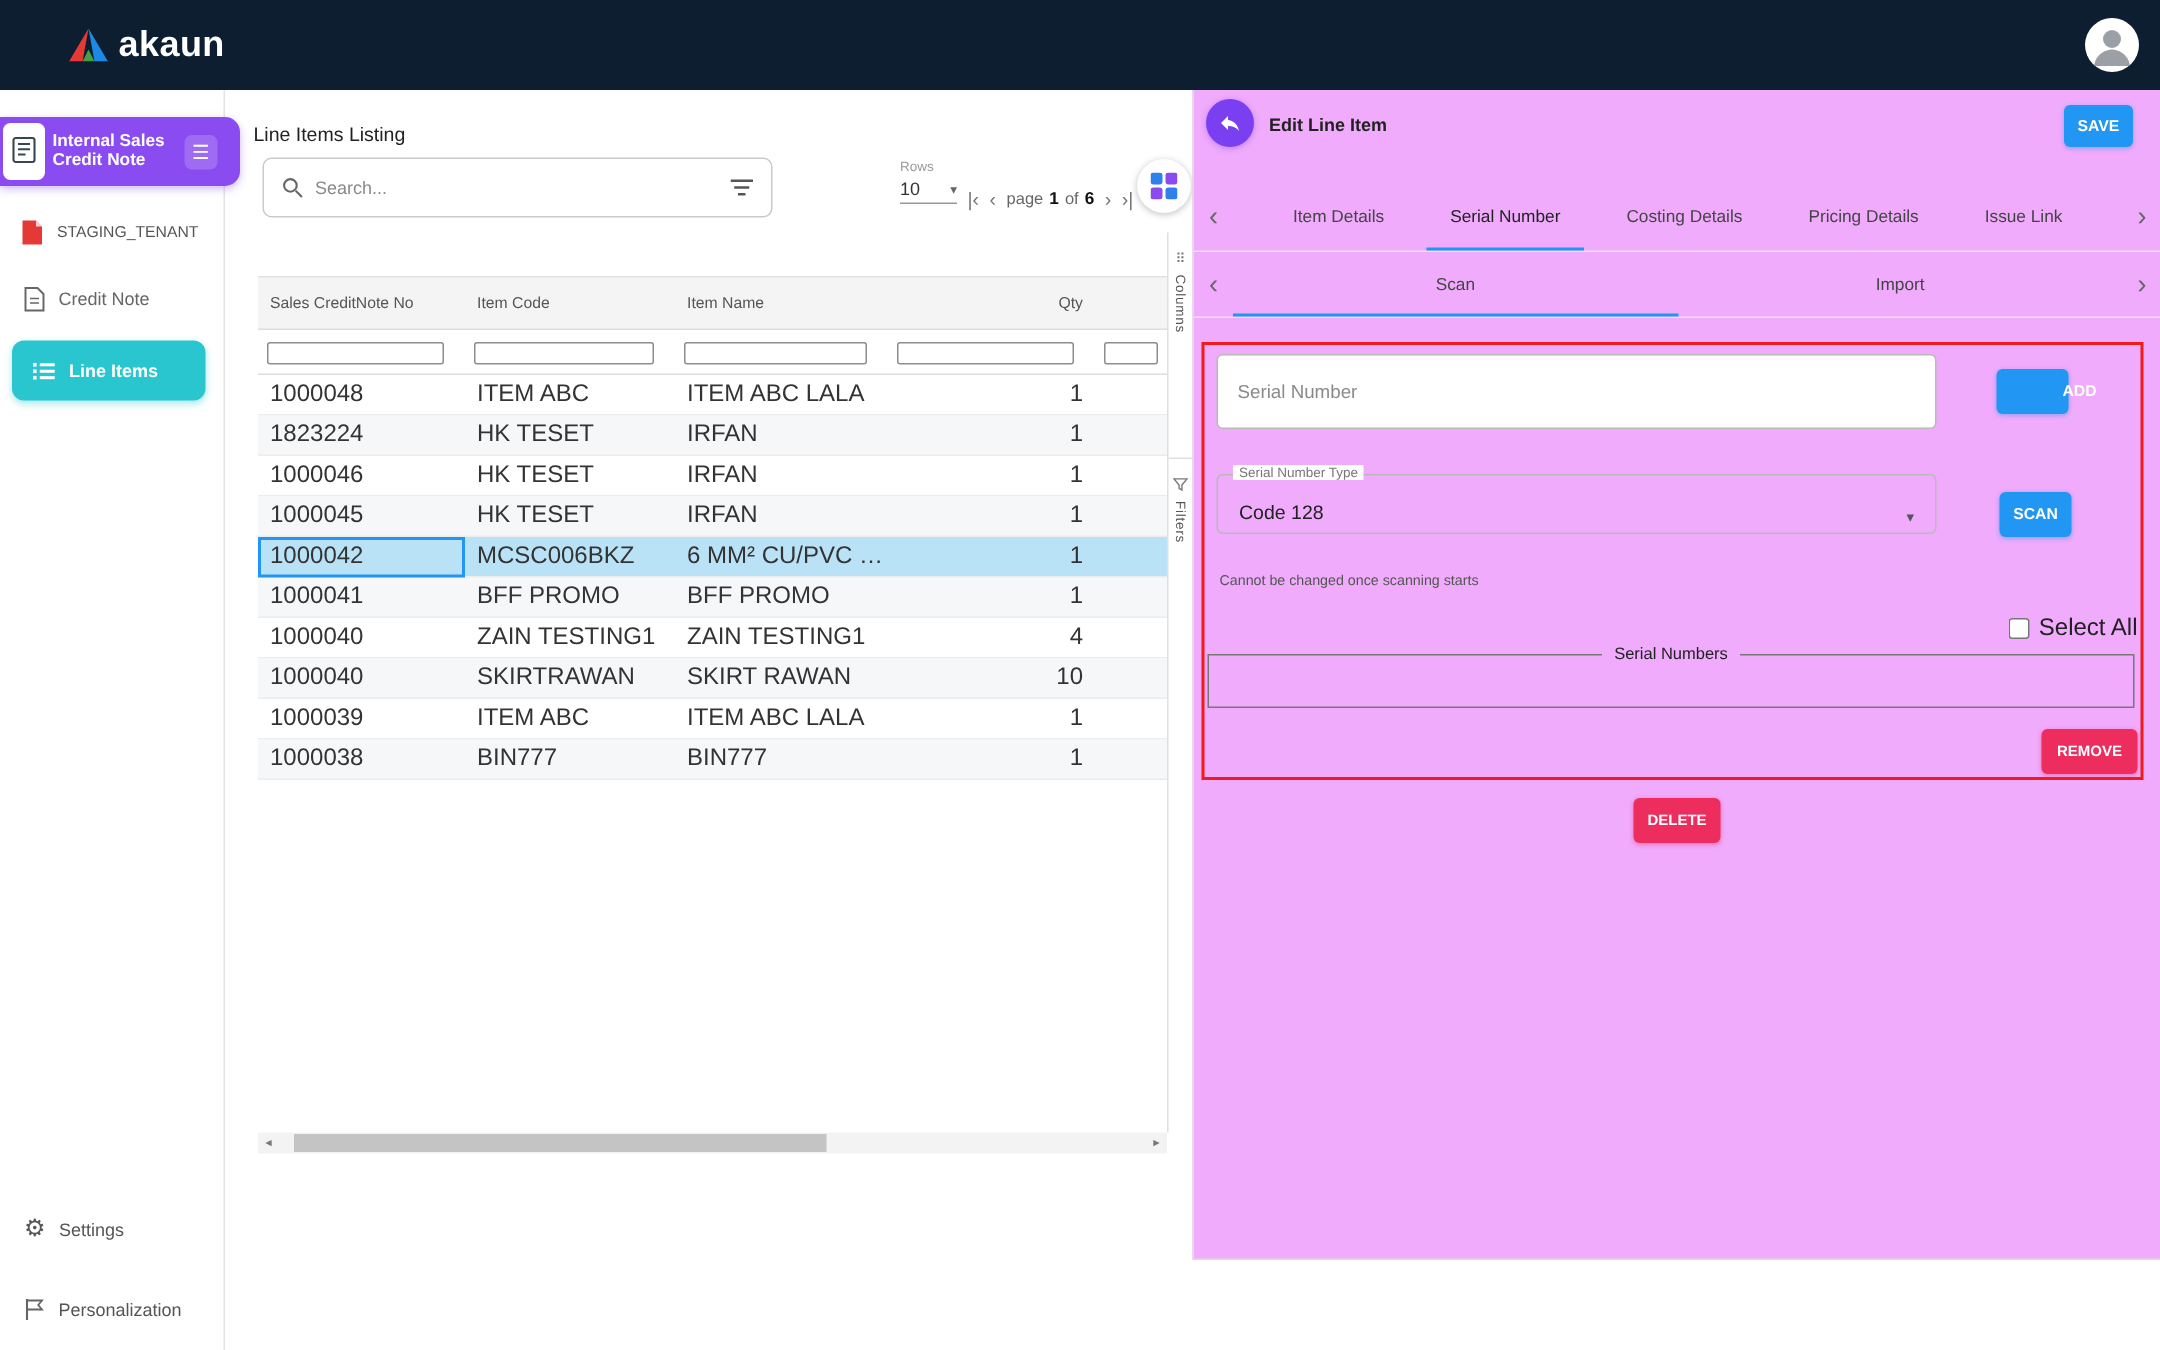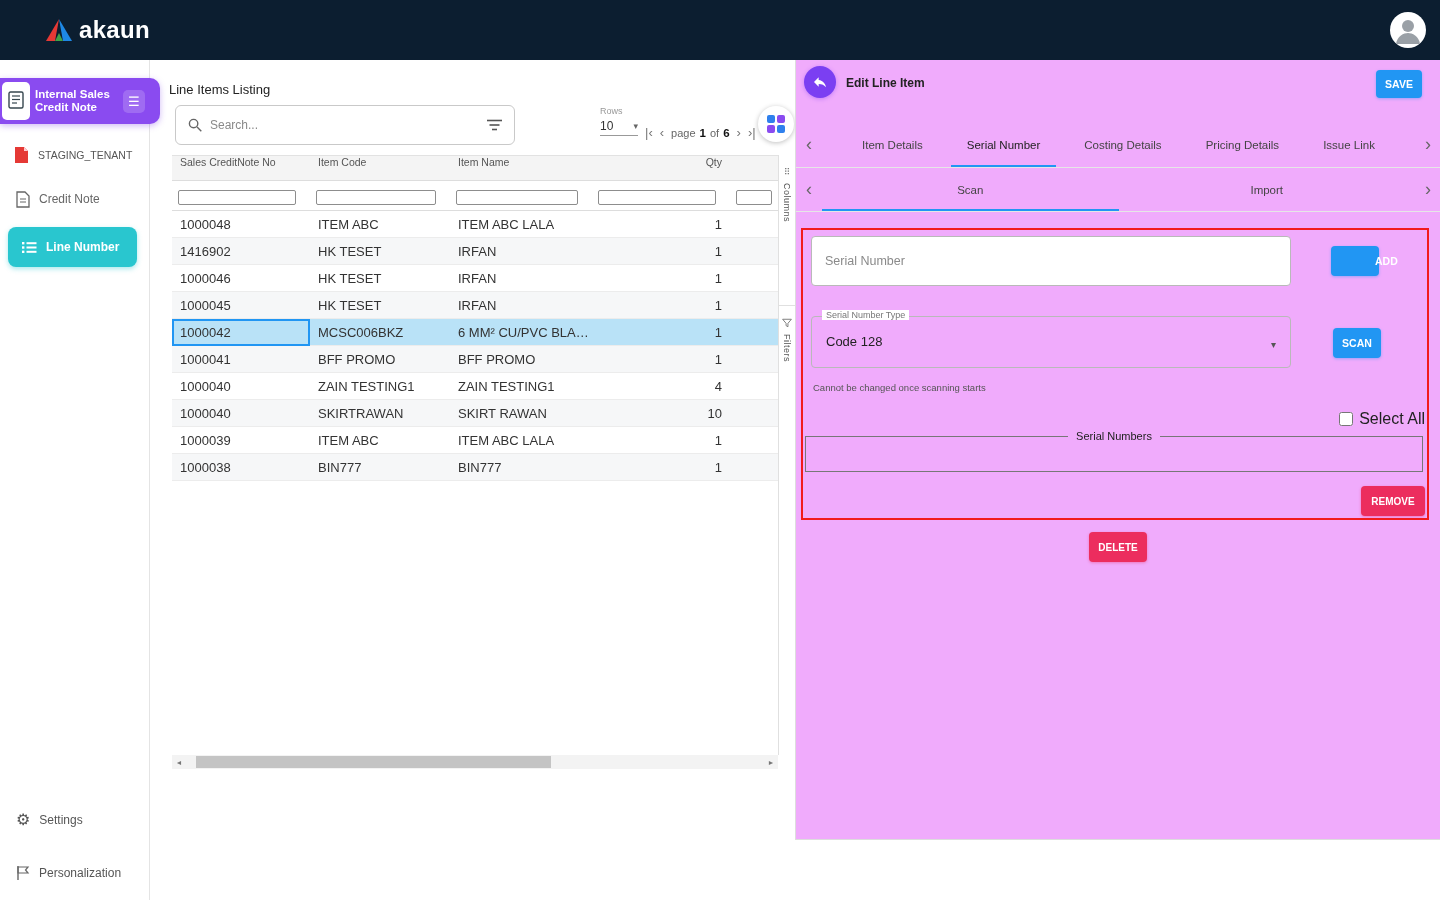--- a/index.html
+++ b/index.html
@@ -63,33 +63,33 @@
   .pagination { position:absolute; left:495px; top:66px; display:flex; align-items:center; gap:7px; }
   .pg-btn { color:#777; font-size:13px; cursor:pointer; line-height:1; }
   .pg-text { font-size:11px; color:#666; display:flex; gap:4px; align-items:center; }
   .pg-num { color:#111; font-weight:bold; font-size:11.5px; }
   .grid-circle { position:absolute; left:608px; top:46px; width:36px; height:36px; border-radius:50%;
                  background:#fff; box-shadow:0 1px 5px rgba(0,0,0,.25); display:flex;
                  align-items:center; justify-content:center; cursor:pointer; }
 
   
   .table-wrap { position:absolute; left:22px; top:95px; width:606px; }
-  .t-header { display:flex; height:26px; background:#f4f4f4; border-top:1px solid #e2e2e2;
-              border-bottom:1px solid #ddd; align-items:flex-start; }
+  .t-header { display:flex; height:36px; background:#f4f4f4; border-top:1px solid #e2e2e2;
+              border-bottom:1px solid #ddd; align-items:center;margin-top:29px; }
   .t-header .th { font-size:10.5px; color:#555; padding-left:8px; }
   .c1 { width:138px; } .c2 { width:140px; } .c3 { width:142px; } .c4 { width:138px; } .c5 { width:48px; }
   .th-qty { text-align:right; padding-right:8px; padding-left:0; }
   .t-filter { display:flex; height:30px; align-items:center; border-bottom:1px solid #ddd; }
   .t-filter .fc { padding-left:6px; }
   .t-filter input { width:calc(100% - 14px); height:15px; border:1px solid #8d8d8d; border-radius:2px;
                     font-size:9px; outline:none; }
   .grid-row { display:flex; height:27px; align-items:center; border-bottom:1px solid #ececec;
               cursor:pointer; }
   .grid-row:nth-child(even) { background:#f6f7f8; }
-  .grid-row .td { font-size:13px; color:#333; padding-left:8px; white-space:nowrap;
+  .grid-row .td { font-size:16px; color:#333; padding-left:8px; white-space:nowrap;
                   overflow:hidden; text-overflow:ellipsis; }
   .td-qty { text-align:right; padding-right:8px; padding-left:0; }
   .grid-row.selected { background:#b9e2f7; }
   .grid-row.selected .focus-cell { box-shadow:inset 0 0 0 2px #2196f3; height:27px;
                                    display:flex; align-items:center; }
 
   
   .rail { position:absolute; left:628px; top:95px; width:17px; height:600px;
           border-left:1px solid #e0e0e0; display:flex; flex-direction:column; align-items:center; }
   .rail-sec { display:flex; flex-direction:column; align-items:center; padding-top:12px;
@@ -138,21 +138,21 @@
                           background:#2196f3; }
   .subtabs .tab-chevron { display:flex; align-items:center; justify-content:center; }
 
   .red-box { position:absolute; left:5px; top:168px; width:628px; height:292px;
              border:2px solid #f21b1b; }
   .serial-input { position:absolute; left:8px; top:6px; width:480px; height:50px;
                   border:1px solid #b9b9b9; border-radius:4px; padding-left:13px; font-size:12.5px;
                   color:#333; outline:none; font-family:"Liberation Sans", sans-serif; }
   .serial-input::placeholder { color:#8a8a8a; }
   .add-btn { position:absolute; left:528px; top:16px; width:48px; height:30px; font-size:10.5px;padding-left:44px; }
-  .type-select { position:absolute; left:8px; top:86px; width:480px; height:52px;
+  .type-select { position:absolute; left:8px; top:86px; width:480px; height:40px;
                  border:1px solid #b9b9b9; border-radius:4px; cursor:pointer; }
   .type-label { position:absolute; left:10px; top:-7px; background:#fff; padding:0 4px;
                 font-size:9px; color:#777; }
   .type-value { position:absolute; left:14px; top:17px; font-size:13px; color:#222; }
   .type-caret { position:absolute; right:14px; top:22px; font-size:10px; color:#555; }
   .scan-btn { position:absolute; left:530px; top:98px; width:48px; height:30px; font-size:10.5px; }
   .helper-text { position:absolute; left:10px; top:152px; font-size:9.5px; color:#555; }
   .select-all { position:absolute; right:2px; top:180px; display:flex; align-items:center; gap:6px; }
   .select-all input { width:14px; height:14px; cursor:pointer; }
   .select-all-label { font-size:16px; color:#222; }
@@ -220,21 +220,21 @@
 
     <div class="nav-active">
       <svg width="15" height="13" viewBox="0 0 15 13">
         <rect x="0" y="1" width="2.4" height="2.4" fill="#fff"></rect>
         <rect x="0" y="5.3" width="2.4" height="2.4" fill="#fff"></rect>
         <rect x="0" y="9.6" width="2.4" height="2.4" fill="#fff"></rect>
         <rect x="4.5" y="1.2" width="10" height="2" fill="#fff"></rect>
         <rect x="4.5" y="5.5" width="10" height="2" fill="#fff"></rect>
         <rect x="4.5" y="9.8" width="10" height="2" fill="#fff"></rect>
       </svg>
-      <span class="nav-label">Line Number</span>
+      <span class="nav-label">Line Items</span>
     </div>
 
     <div class="side-foot foot-settings">
       <span class="gear-glyph">⚙</span>
       <span class="foot-label">Settings</span>
     </div>
     <div class="side-foot foot-person">
       <svg width="14" height="16" viewBox="0 0 14 16">
         <line x1="2" y1="1" x2="2" y2="15" stroke="#666" stroke-width="1.4"></line>
         <path d="M2 2h10l-2.5 3L12 8H2z" fill="none" stroke="#666" stroke-width="1.2"></path>
@@ -306,21 +306,21 @@
       </div>
       <div>
         <div class="grid-row">
           <div class="td c1">1000048</div>
           <div class="td c2">ITEM ABC</div>
           <div class="td c3">ITEM ABC LALA</div>
           <div class="td c4 td-qty">1</div>
           <div class="td c5"></div>
         </div>
         <div class="grid-row">
-          <div class="td c1">1416902</div>
+          <div class="td c1">1823224</div>
           <div class="td c2">HK TESET</div>
           <div class="td c3">IRFAN</div>
           <div class="td c4 td-qty">1</div>
           <div class="td c5"></div>
         </div>
         <div class="grid-row">
           <div class="td c1">1000046</div>
           <div class="td c2">HK TESET</div>
           <div class="td c3">IRFAN</div>
           <div class="td c4 td-qty">1</div>

